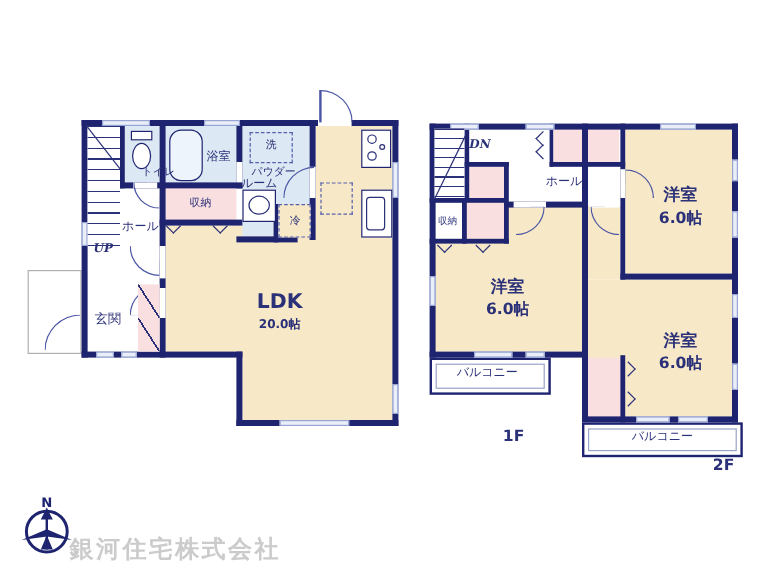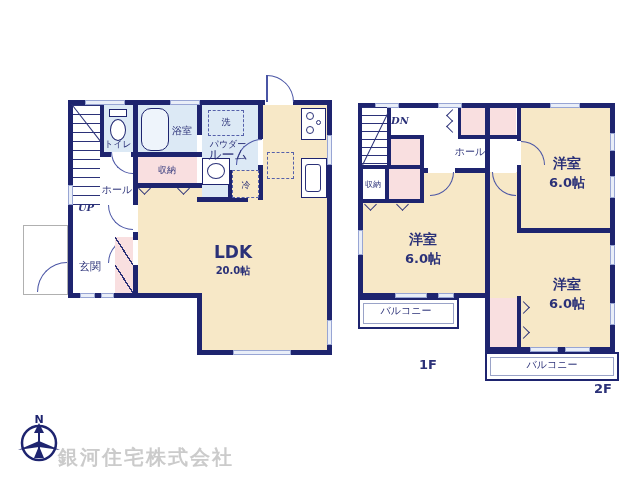--- a/index.html
+++ b/index.html
@@ -103,25 +103,25 @@
     <div class="fix" style="left:301px;top:108px;width:25px;height:32px;border-width:1px"></div>
     <div class="a" style="left:306px;top:112px;width:8px;height:8px;border:1.2px solid #2b3178;border-radius:50%"></div>
     <div class="a" style="left:316px;top:120px;width:5px;height:5px;border:1.2px solid #2b3178;border-radius:50%"></div>
     <div class="a" style="left:306px;top:126px;width:8px;height:8px;border:1.2px solid #2b3178;border-radius:50%"></div>
     <div class="fix" style="left:301px;top:158px;width:26px;height:40px;border-width:1px"></div>
     <div class="a" style="left:305px;top:164px;width:16px;height:28px;border:1.2px solid #2b3178;border-radius:3px;background:#fff"></div>
 
     <div class="chev" style="left:140px;top:184px;transform:rotate(-45deg)"></div>
     <div class="chev" style="left:179px;top:184px;transform:rotate(-45deg)"></div>
 
-    <div class="lbl" style="left:118px;top:144px;font-size:9px">トイレ</div>
+    <div class="lbl" style="left:132px;top:144px;font-size:9px">トイレ</div>
     <div class="lbl" style="left:182px;top:131px;font-size:10px">浴室</div>
     <div class="lbl" style="left:226px;top:122px;font-size:9px">洗</div>
     <div class="lbl" style="left:228px;top:144px;font-size:9px">パウダー</div>
-    <div class="lbl" style="left:228px;top:154px;font-size:13px">ルーム</div>
+    <div class="lbl" style="left:216px;top:154px;font-size:10px">ルーム</div>
     <div class="lbl" style="left:167px;top:170px;font-size:9px">収納</div>
     <div class="lbl" style="left:117px;top:190px;font-size:10px">ホール</div>
     <div class="lbl" style="left:86px;top:208px;font-size:10px;font-style:italic;font-weight:bold;font-family:'DejaVu Serif','Liberation Serif',serif">UP</div>
     <div class="lbl" style="left:90px;top:266px;font-size:11px">玄関</div>
     <div class="lbl" style="left:246px;top:185px;font-size:9px">冷</div>
     <div class="lbl b" style="left:233px;top:252px;font-size:17px">LDK</div>
     <div class="lbl b" style="left:233px;top:271px;font-size:10px">20.0帖</div>
     <div class="lbl b" style="left:428px;top:364px;font-size:13px">1F</div>
   </div>
 

